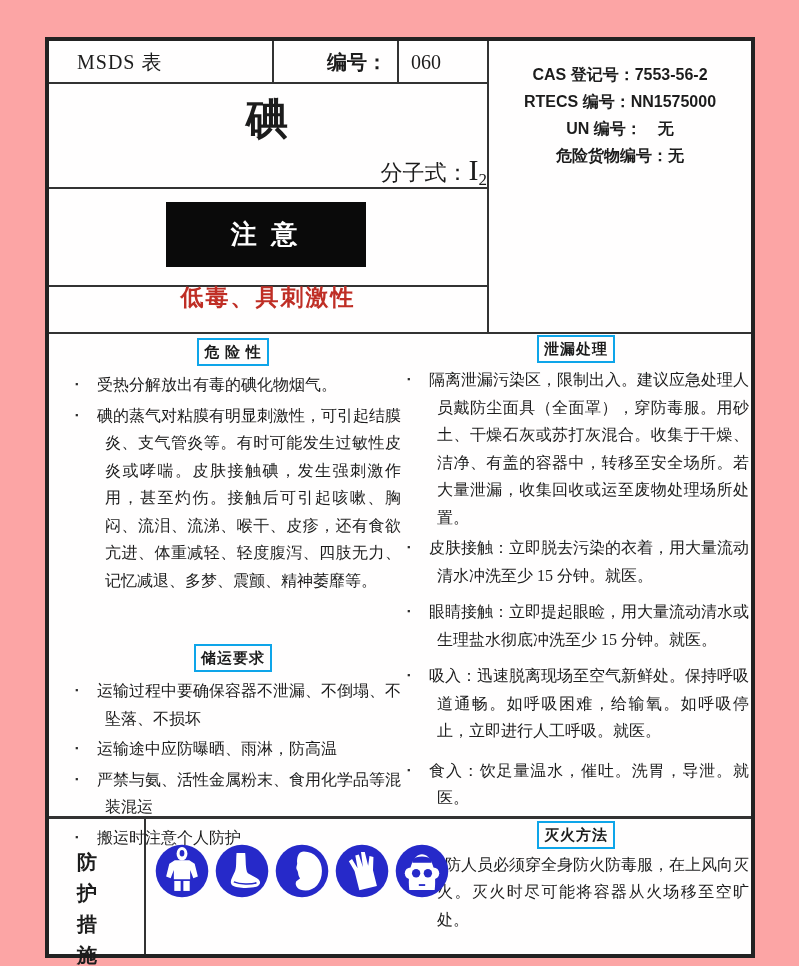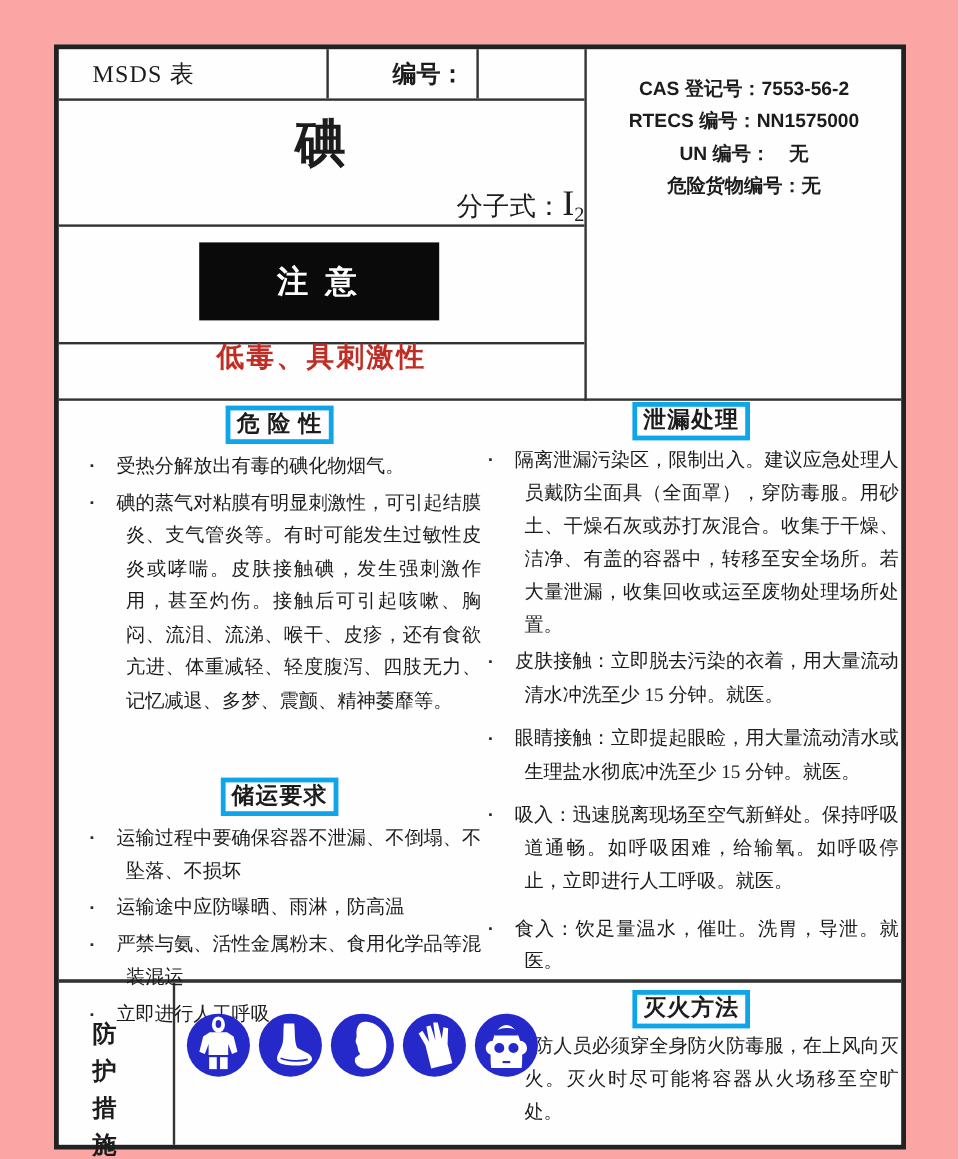--- a/index.html
+++ b/index.html
@@ -29,21 +29,21 @@
   .signal{position:absolute;left:117px;top:161px;width:200px;height:65px;background:#0a0a0a;
           color:#ffffff;text-align:center;line-height:66px;font-size:26px;font-weight:700;
           letter-spacing:4px;}
   .hazard-summary{position:absolute;left:0;top:241px;width:438px;text-align:center;
                   font-size:23px;font-weight:700;letter-spacing:2px;}
   
   .col{position:absolute;font-size:16px;line-height:27.5px;text-align:justify;}
   .col-left{left:16px;top:297px;width:336px;}
   .col-right{left:354px;top:294px;width:346px;}
   .sec-h-wrap{text-align:center;margin:0 0 5px 0;}
-  .sec-h{display:inline-block;border:4px solid #0ea5e9;padding:0 5px;font-size:19px;
+  .sec-h{display:inline-block;border:2px solid #0ea5e9;padding:0 5px;font-size:15px;
          font-weight:700;line-height:24px;letter-spacing:1px;}
   .li{position:relative;padding-left:40px;text-indent:-8px;margin-bottom:3px;}
   .li::before{content:"▪";position:absolute;left:10px;top:0;font-size:9px;color:#2a2a2a;text-indent:0;}
   .col-right .li{padding-left:34px;}
   .col-right .li::before{left:4px;}
   .gap-lg{margin-top:50px;}
   .aid-li{margin-bottom:9px;}
   
   .prot-label{position:absolute;left:28px;top:806px;width:22px;font-size:20px;font-weight:700;
               line-height:31px;word-break:break-all;letter-spacing:0;}
@@ -61,20 +61,21 @@
     <div class="vline" style="left:348px;top:0;width:2px;height:41px;"></div>
     <div class="hline" style="left:0;top:41px;width:438px;height:2px;"></div>
     <div class="hline" style="left:0;top:146px;width:438px;height:2px;"></div>
     <div class="hline" style="left:0;top:244px;width:438px;height:2px;"></div>
     <div class="hline" style="left:0;top:291px;width:702px;height:2px;"></div>
     <div class="hline" style="left:0;top:775px;width:702px;height:3px;"></div>
     <div class="vline" style="left:95px;top:778px;width:2px;height:135px;"></div>
 
     <div class="cell-msds">MSDS 表</div>
     <div class="cell-no-label">编号：</div>
+    <div class="cell-no-value">060</div>
 
     <div class="chem-name">碘</div>
     <div class="formula">
       <span>分子式：</span><span class="base">I</span><span class="sub">2</span>
     </div>
 
     <div class="registry">
       <div><span>CAS 登记号：</span><span>7553-56-2</span></div>
       <div><span>RTECS 编号：</span><span>NN1575000</span></div>
       <div><span>UN 编号：</span>　<span>无</span></div>
@@ -86,21 +87,21 @@
 
     <div class="col col-left">
       <div class="sec-h-wrap"><span class="sec-h">危 险 性</span></div>
       <div class="li">受热分解放出有毒的碘化物烟气。</div>
       <div class="li">碘的蒸气对粘膜有明显刺激性，可引起结膜炎、支气管炎等。有时可能发生过敏性皮炎或哮喘。皮肤接触碘，发生强刺激作用，甚至灼伤。接触后可引起咳嗽、胸闷、流泪、流涕、喉干、皮疹，还有食欲亢进、体重减轻、轻度腹泻、四肢无力、记忆减退、多梦、震颤、精神萎靡等。</div>
 
       <div class="sec-h-wrap gap-lg"><span class="sec-h">储运要求</span></div>
       <div class="li">运输过程中要确保容器不泄漏、不倒塌、不坠落、不损坏</div>
       <div class="li">运输途中应防曝晒、雨淋，防高温</div>
       <div class="li">严禁与氨、活性金属粉末、食用化学品等混装混运</div>
-      <div class="li">立即进行人工呼吸</div>
+      <div class="li">搬运时注意个人防护</div>
     </div>
 
     <div class="col col-right">
       <div class="sec-h-wrap" style="margin-bottom:3px;"><span class="sec-h">泄漏处理</span></div>
       <div class="li">隔离泄漏污染区，限制出入。建议应急处理人员戴防尘面具（全面罩），穿防毒服。用砂土、干燥石灰或苏打灰混合。收集于干燥、洁净、有盖的容器中，转移至安全场所。若大量泄漏，收集回收或运至废物处理场所处置。</div>
 
       <div class="li aid-li">皮肤接触：立即脱去污染的衣着，用大量流动清水冲洗至少 15 分钟。就医。</div>
       <div class="li aid-li">眼睛接触：立即提起眼睑，用大量流动清水或生理盐水彻底冲洗至少 15 分钟。就医。</div>
       <div class="li aid-li">吸入：迅速脱离现场至空气新鲜处。保持呼吸道通畅。如呼吸困难，给输氧。如呼吸停止，立即进行人工呼吸。就医。</div>
       <div class="li aid-li" style="margin-top:12px;">食入：饮足量温水，催吐。洗胃，导泄。就医。</div>

